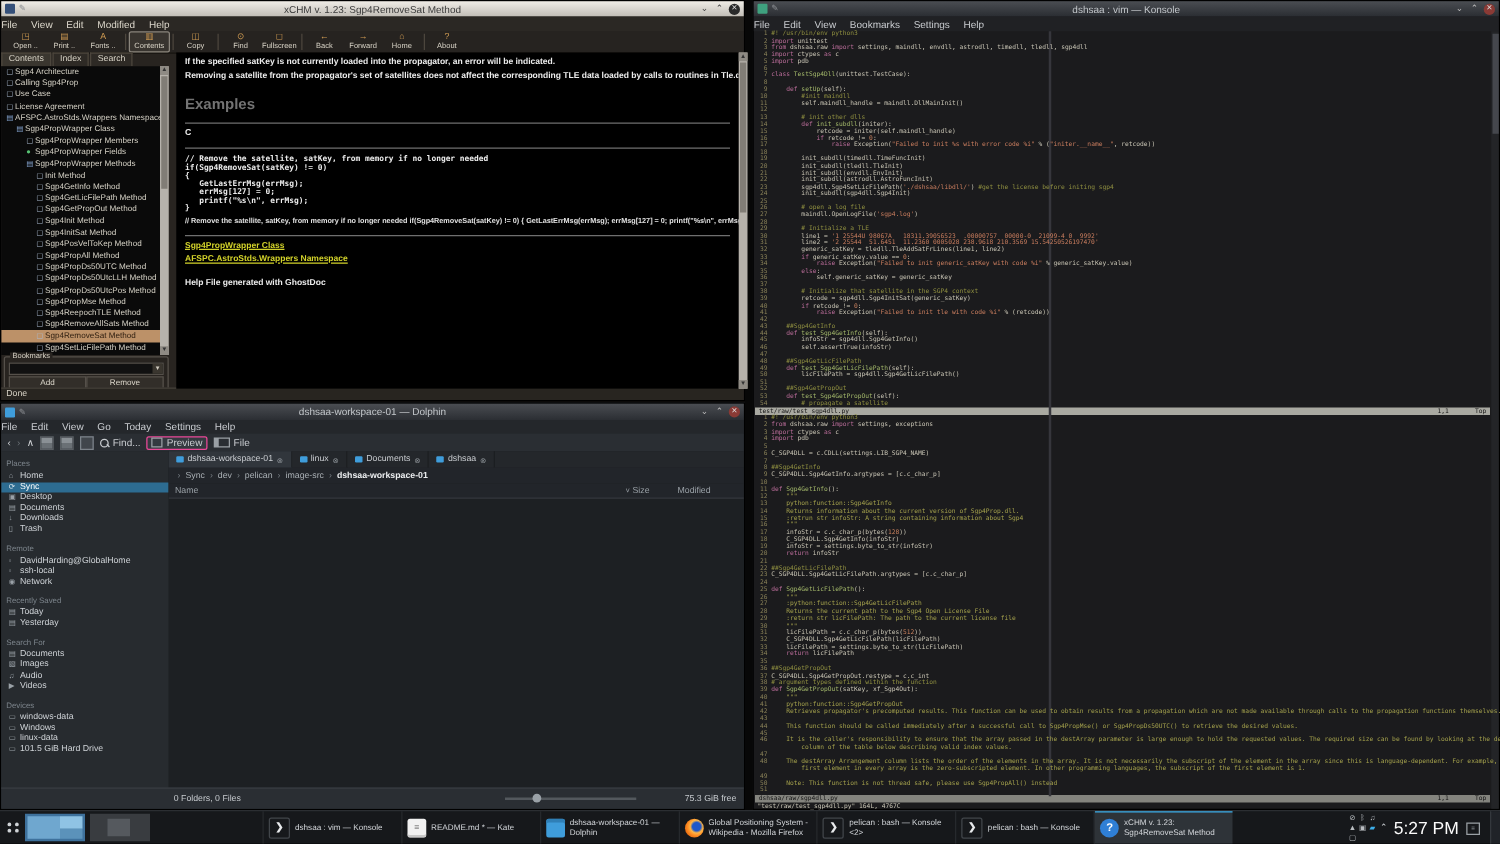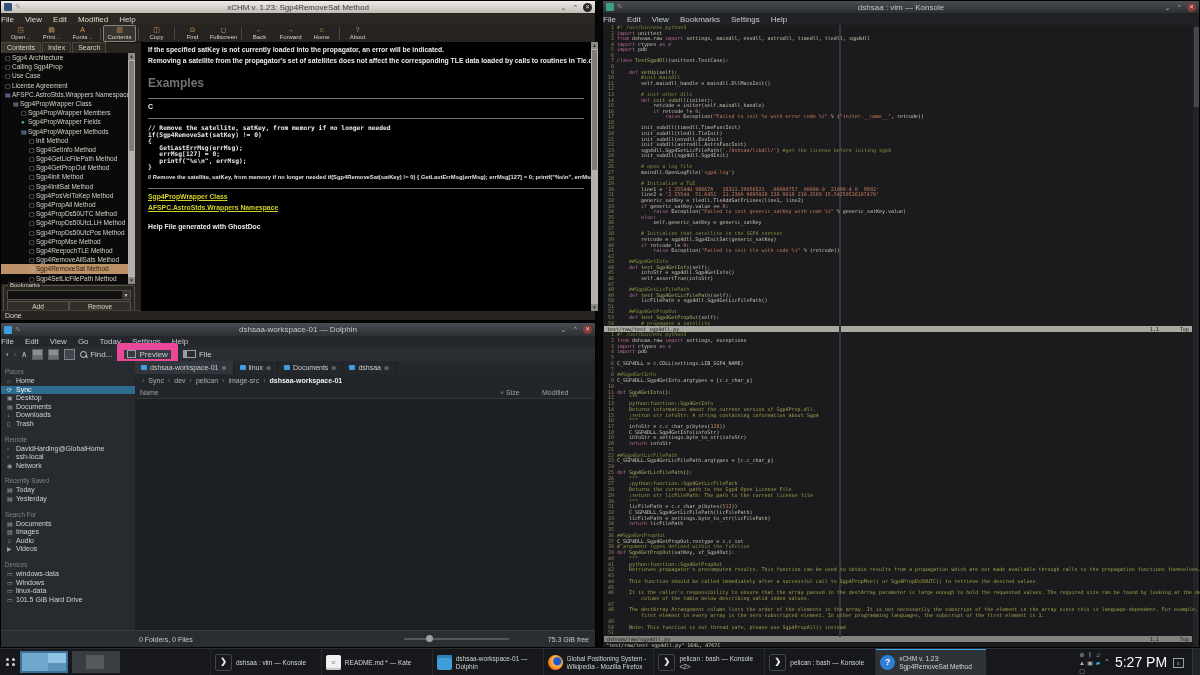--- a/index.html
+++ b/index.html
@@ -81,21 +81,21 @@
   #kscroll .scrthumb{background:#45474d;}
   
   #dolphin{left:0;top:322px;width:596px;height:326px;background:#2a2e33;}
   #dolphin .tbar{height:13px;}
   #dolphin .menubar{height:11px;background:#24272b;color:#c9ccd0;}
   #d-toolbar{height:14px;background:#2a2e33;display:flex;align-items:center;gap:5px;padding:0 5px;font-size:8px;color:#c9ccd0;border-bottom:1px solid #212428;}
   .navb{font-size:8px;color:#d4d7da;} .navb.dim{color:#6a6f74;}
   .viewic{width:9px;height:9px;border:1px solid #5a5f64;background:linear-gradient(#8a9095 50%,#6a7075 50%);}
   .viewic.pressed{background:#41464c;border-color:#7c838a;}
   .toolbtn{display:flex;align-items:center;gap:3px;}
-  .toolbtn.pressed{border:7px solid #ec4899;background:#343a40;border-radius:2px;padding:0 3px;}
+  .toolbtn.pressed{border:1px solid #ec4899;background:#343a40;border-radius:2px;padding:0 3px;}
   .mag{width:5px;height:5px;border:1px solid #c9ccd0;border-radius:50%;position:relative;}
   .mag::after{content:"";position:absolute;left:4px;top:4px;width:3px;height:1px;background:#c9ccd0;transform:rotate(45deg);}
   .prevac{width:7px;height:6px;border:1px solid #9aa0a5;}
   .splitic{width:8px;height:6px;border:1px solid #9aa0a5;border-left-width:4px;}
   #d-places{position:absolute;left:0;top:38px;width:134px;bottom:16px;background:#272b2f;border-right:1px solid #1b1e21;
             overflow:hidden;font-size:7px;color:#cfd3d7;}
   .phead{font-size:6.3px;color:#7c848b;margin:7px 0 2px 4px;}
   .pitem{height:8.6px;line-height:8.6px;padding-left:6px;white-space:nowrap;overflow:hidden;}
   .pitem .pic{display:inline-block;width:9px;font-size:6px;color:#9aa1a7;}
   .pitem.selected{background:#2d6c91;color:#fff;}

